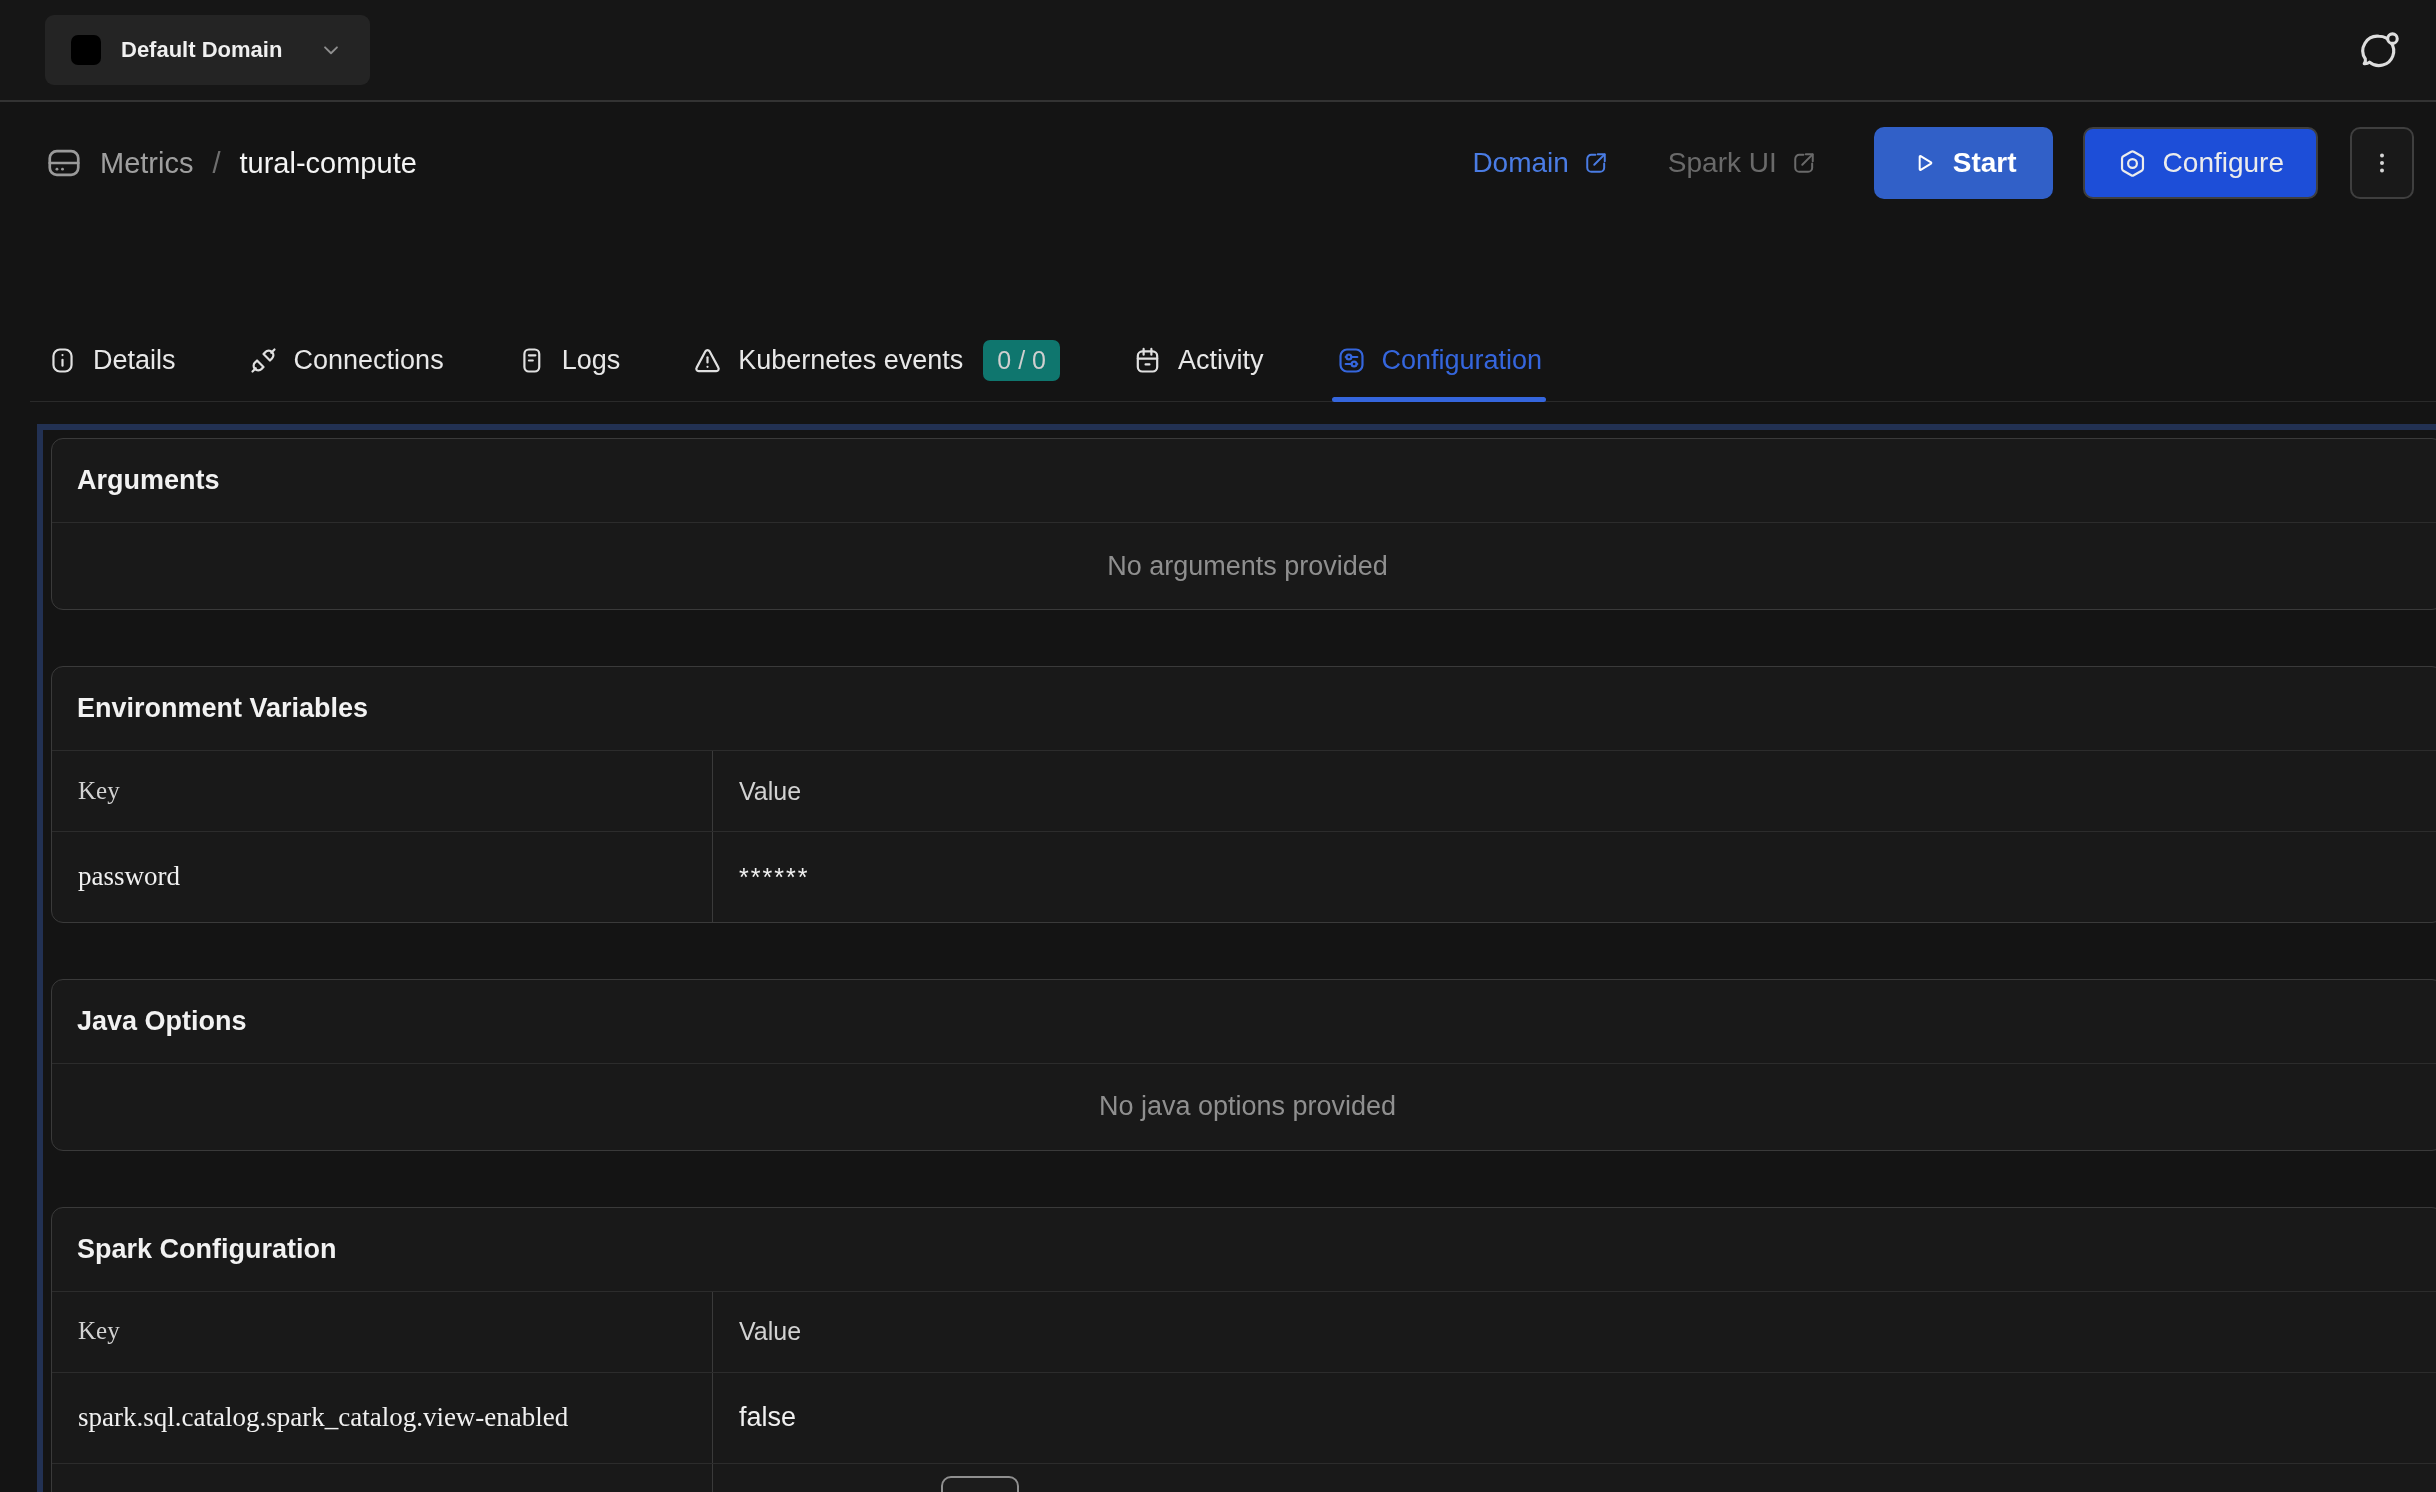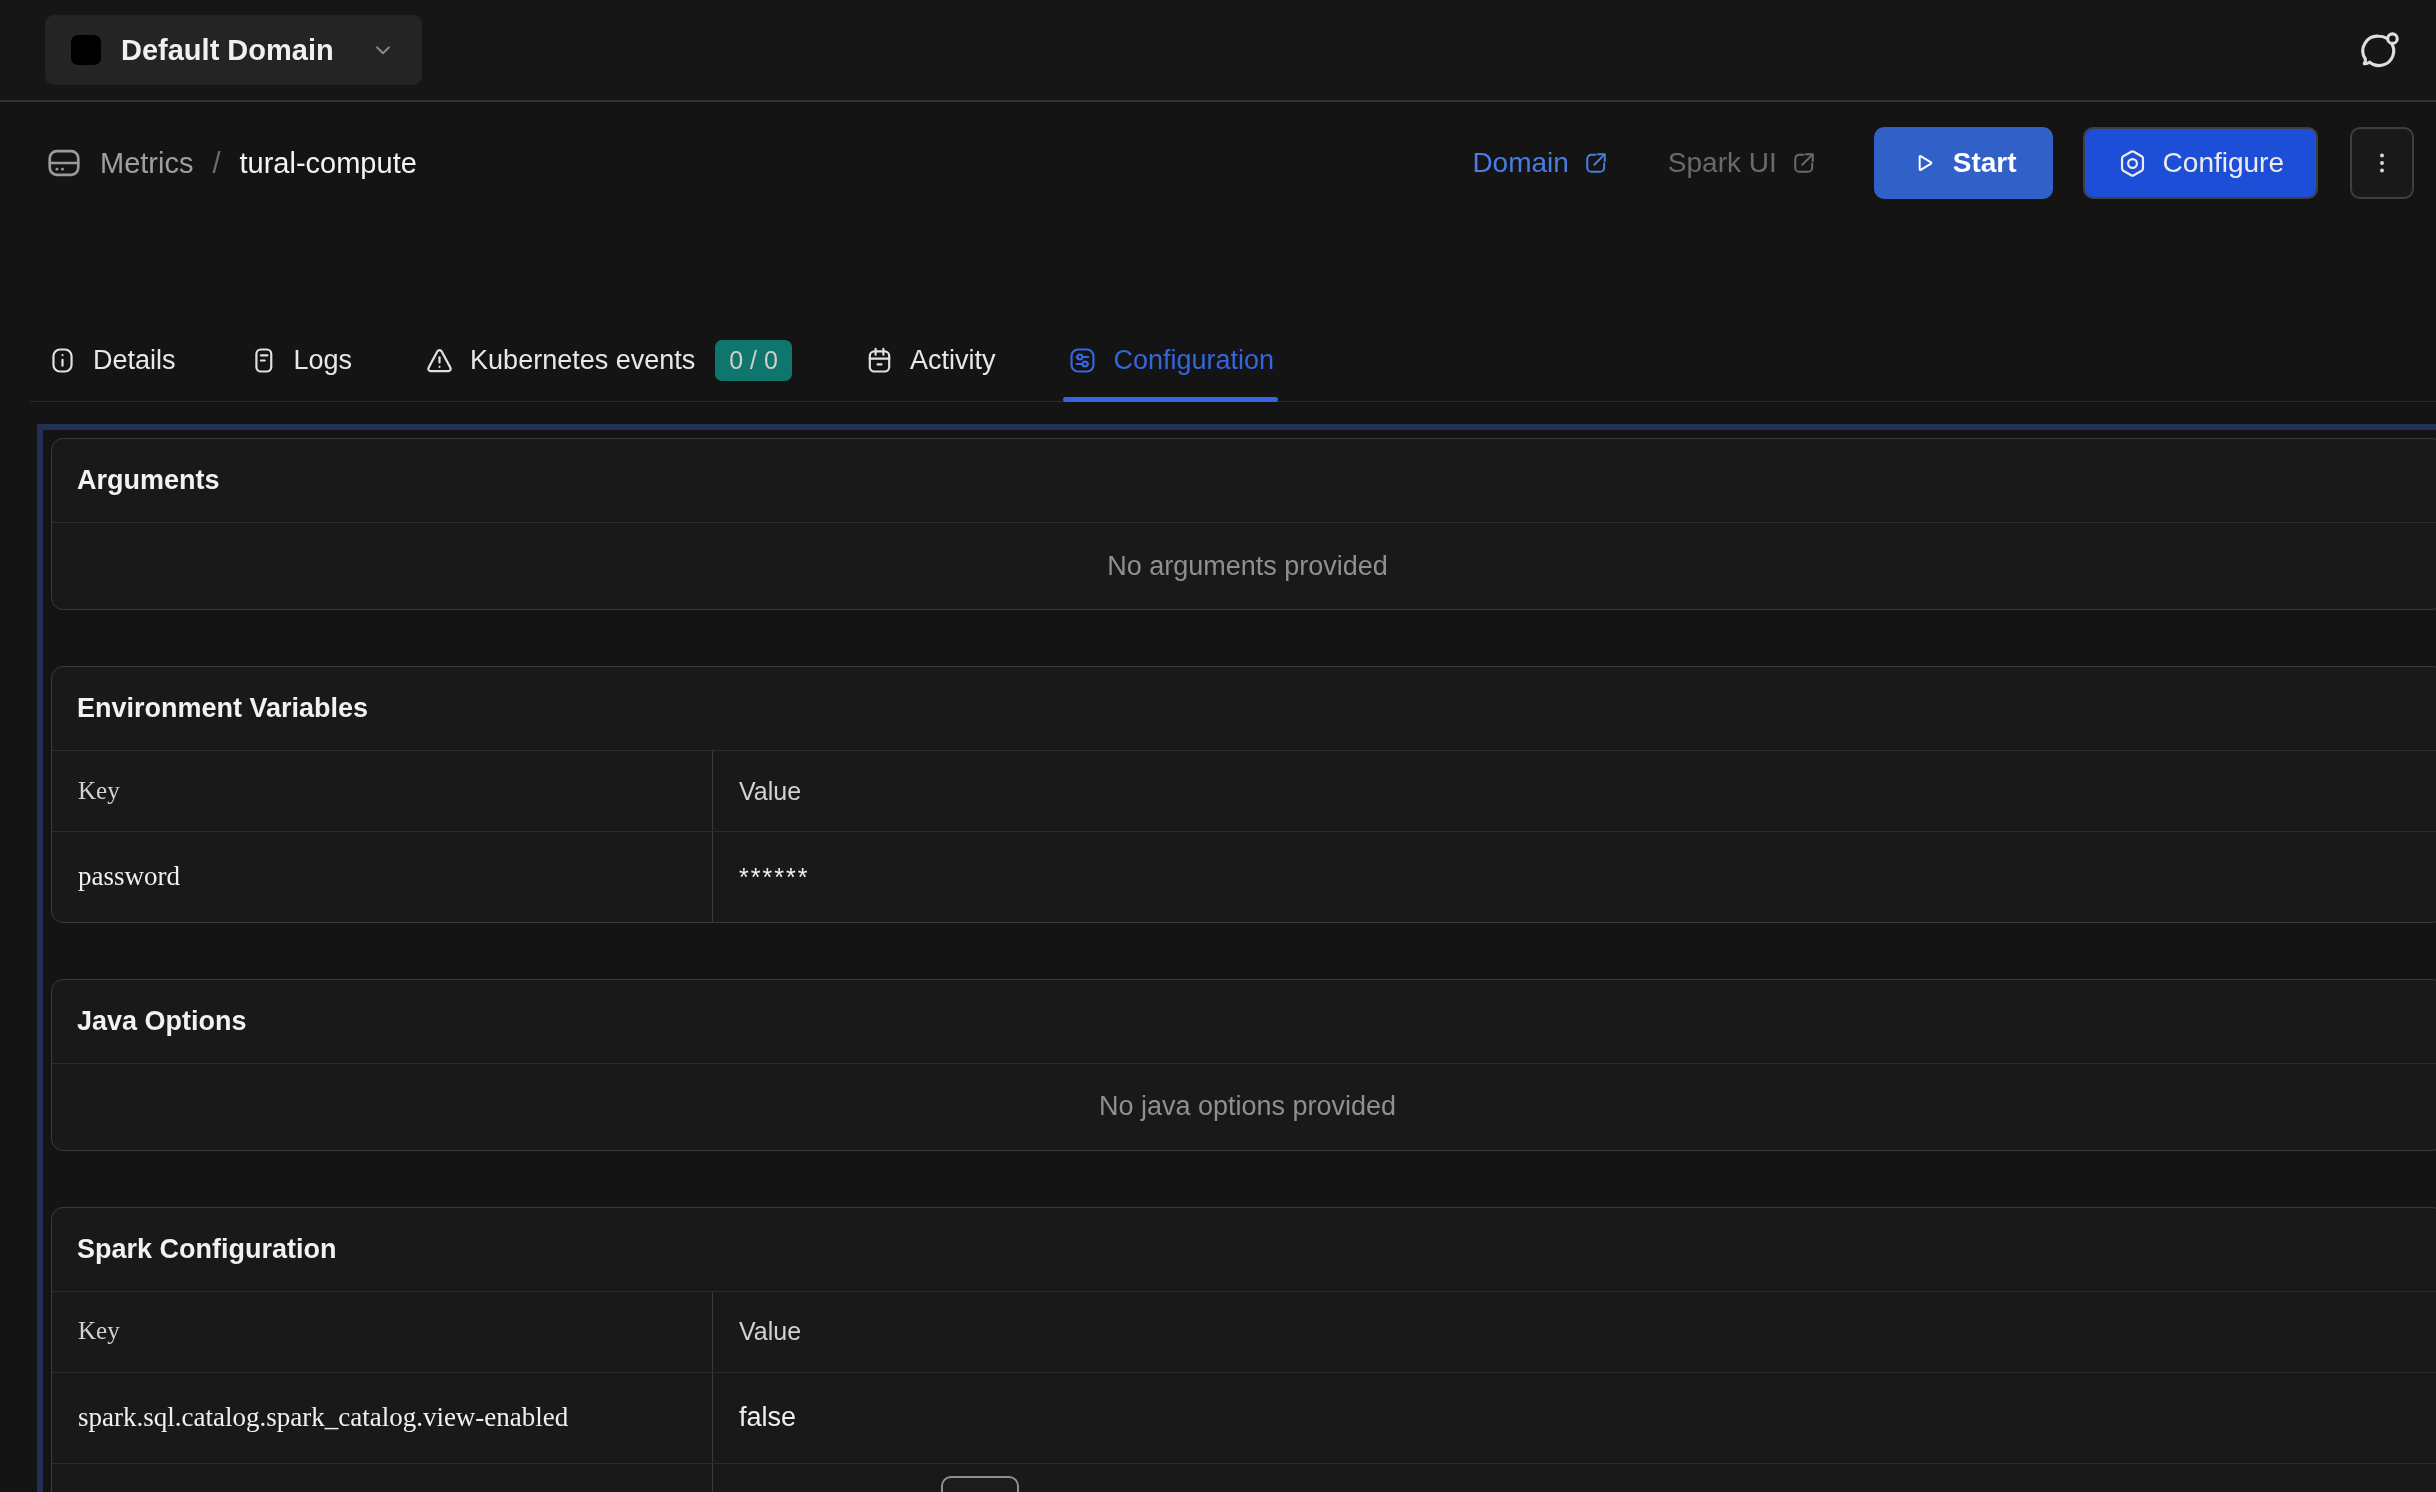--- a/index.html
+++ b/index.html
@@ -6,21 +6,21 @@
   html,body { width:2436px; height:1492px; overflow:hidden; background:#141414;
     font-family:"Liberation Sans","DejaVu Sans",sans-serif; color:#ececec; }
 
   
   .topbar { position:absolute; left:0; top:0; width:100%; height:102px; background:#161616;
     border-bottom:2px solid #333; display:flex; align-items:center; justify-content:space-between;
     padding:0 28px 0 45px; }
   .domain-btn { display:flex; align-items:center; gap:20px; height:70px; padding:0 26px;
     background:#242424; border-radius:9px; cursor:pointer; }
   .domain-swatch { width:30px; height:30px; background:#000; border-radius:7px; }
-  .domain-label { font-size:29px; font-weight:600; color:#f0f0f0; }
+  .domain-label { font-size:22px; font-weight:600; color:#f0f0f0; }
   .domain-btn .icon { color:#8f8f8f; margin-left:16px; }
   .chat-btn { width:56px; height:56px; display:flex; align-items:center; justify-content:center;
     color:#dedede; cursor:pointer; }
 
   .icon { display:inline-flex; }
   .icon svg { display:block; }
 
   
   .pagehead { position:absolute; top:104px; left:0; width:100%; height:118px; display:flex;
     align-items:center; justify-content:space-between; padding:0 22px 0 45px; }
@@ -171,20 +171,31 @@
             <rect x="5" y="3.5" width="14" height="17" rx="5"></rect>
             <line x1="12" y1="11.5" x2="12" y2="16"></line>
             <line x1="12" y1="7.8" x2="12.01" y2="7.8"></line>
           </svg>
         </span>
         <span>Details</span>
       </div>
       <div class="tab">
         <span class="icon">
           <svg viewBox="0 0 24 24" fill="none" stroke="currentColor" stroke-width="1.7" stroke-linecap="round" stroke-linejoin="round" width="31" height="31">
+            <path d="M7 12l5 5-1.5 1.5a3.54 3.54 0 1 1-5-5L7 12z"></path>
+            <path d="M17 12l-5-5 1.5-1.5a3.54 3.54 0 1 1 5 5L17 12z"></path>
+            <path d="M3.5 20.5L6 18"></path>
+            <path d="M18 6l2.5-2.5"></path>
+          </svg>
+        </span>
+        <span>Connections</span>
+      </div>
+      <div class="tab">
+        <span class="icon">
+          <svg viewBox="0 0 24 24" fill="none" stroke="currentColor" stroke-width="1.7" stroke-linecap="round" stroke-linejoin="round" width="31" height="31">
             <rect x="6.5" y="3.5" width="11.5" height="17" rx="3.5"></rect>
             <line x1="10" y1="8" x2="15" y2="8"></line>
             <line x1="10" y1="12" x2="13" y2="12"></line>
           </svg>
         </span>
         <span>Logs</span>
       </div>
       <div class="tab">
         <span class="icon">
           <svg viewBox="0 0 24 24" fill="none" stroke="currentColor" stroke-width="1.7" stroke-linecap="round" stroke-linejoin="round" width="31" height="31">

